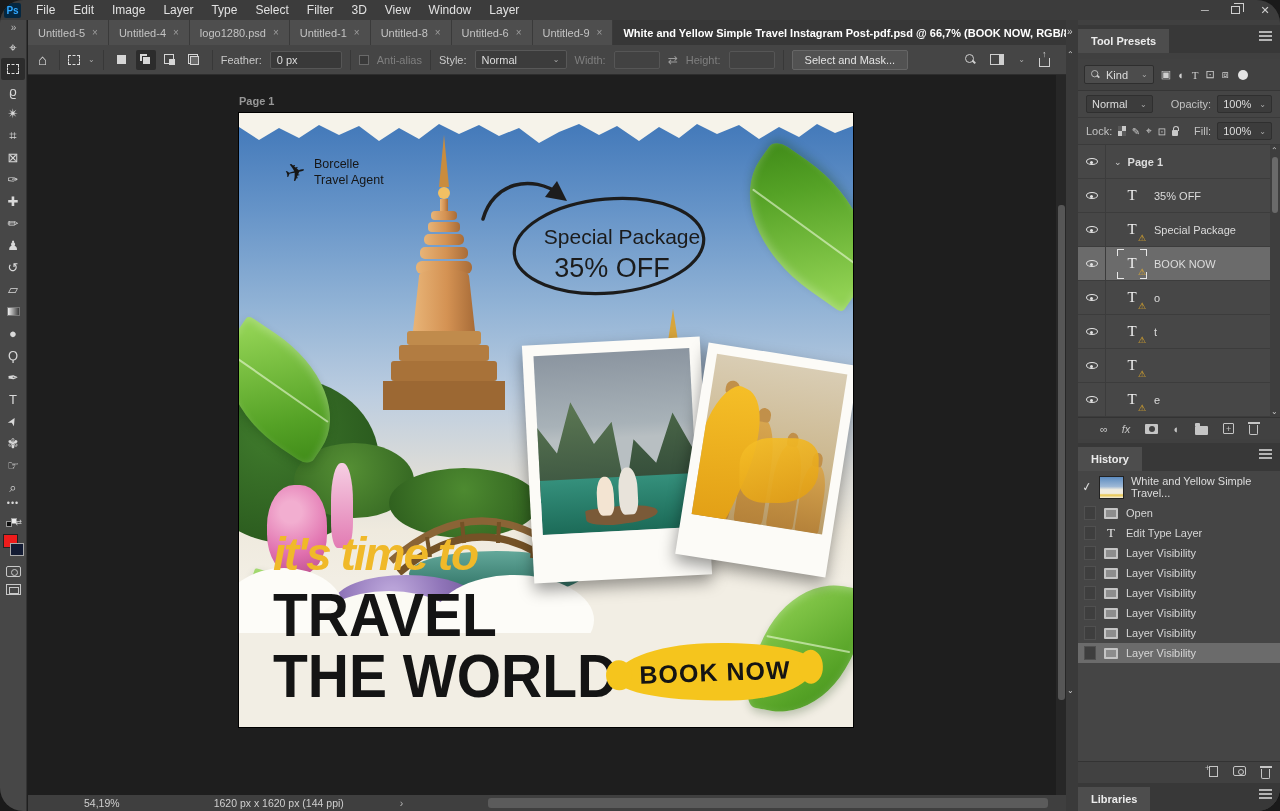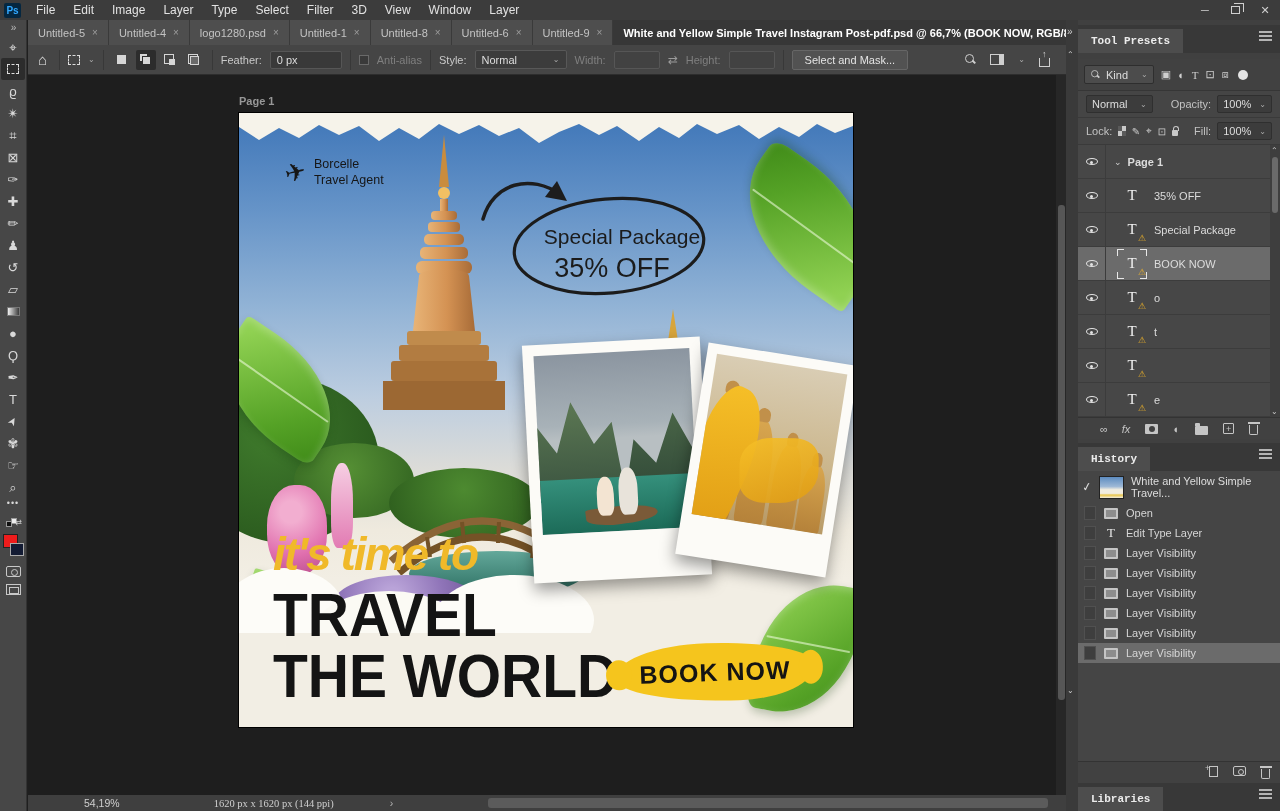--- a/index.html
+++ b/index.html
@@ -1,19 +1,19 @@
 <!DOCTYPE html>
 <html><head>
 <meta charset="utf-8">
 <style>
   * { margin:0; padding:0; box-sizing:border-box; }
   html,body { background:#1a1a1a; }
   body { font-family:"Liberation Sans", sans-serif; }
   #app { position:relative; width:1280px; height:811px; background:#1f1f1f; overflow:hidden;
-         font-family:"Liberation Sans", sans-serif; color:#ddd; }
+         font-family:"Liberation Sans", sans-serif; color:#ddd;border-radius:23px; }
 
   
   .menubar { position:absolute; left:0; top:0; width:1280px; height:20px; background:#3c3c3c;
              display:flex; align-items:center; z-index:30; }
   .ps-logo { width:17px; height:15px; margin:0 6px 0 4px; background:#052740; color:#31a8ff;
              font-size:10px; font-weight:bold; display:flex; align-items:center; justify-content:center;
              border-radius:2px; }
   .menu-item { padding:0 9px; font-size:12px; color:#e2e2e2; line-height:20px; cursor:default; }
   .win-controls { margin-left:auto; display:flex; align-items:center; height:20px; }
   .win-btn { width:30px; height:20px; display:flex; align-items:center; justify-content:center;
@@ -141,30 +141,30 @@
   .cta-blob::before { content:""; position:absolute; left:-9px; top:14px; width:26px; height:30px; background:#f5c51d; border-radius:50%; }
   .cta-blob::after { content:""; position:absolute; right:-8px; top:10px; width:24px; height:34px; background:#f5c51d; border-radius:50%; }
   .cta-text { font-size:25px; font-weight:bold; color:#141414; letter-spacing:1px; z-index:2; }
 
   
   .vscroll { position:absolute; left:1056px; top:75px; width:10px; height:720px; background:#272727; z-index:20; }
   .vthumb { position:absolute; left:1.5px; top:130px; width:7px; height:495px; background:#565656; border-radius:3px; }
   .statusbar { position:absolute; left:28px; top:795px; width:1038px; height:16px; background:#3f3f3f;
                display:flex; align-items:center; font-size:10.5px; color:#cfcfcf; z-index:20; }
   .status-zoom { padding:0 14px 0 56px; }
-  .status-dims { padding:0 10px 0 80px;font-family:Liberation Serif, serif; }
+  .status-dims { padding:0 10px 0 80px; }
   .status-chev { color:#b5b5b5; padding-left:46px; }
   .hthumb { position:absolute; left:460px; top:3px; width:560px; height:10px; background:#5b5b5b; border-radius:3px; }
 
   
   .dockstrip { position:absolute; left:1066px; top:20px; width:12px; height:791px; background:#3a3a3a; z-index:22; }
   .dockstrip .dx { position:absolute; left:1px; color:#cfcfcf; font-size:10px; letter-spacing:-2px; }
   .dock { position:absolute; left:1078px; top:20px; width:202px; height:791px; background:#404040; z-index:22; }
   .panel-header { position:relative; height:28px; background:#383838; display:flex; align-items:flex-end; }
-  .panel-tab { background:#4d4d4d; color:#ececec; font-size:11px; font-weight:bold; padding:6px 13px 6px;font-family:Liberation Mono, monospace; }
+  .panel-tab { background:#4d4d4d; color:#ececec; font-size:11px; font-weight:bold; padding:6px 13px 6px; }
   .ham { position:absolute; right:8px; top:10px; width:13px; height:2px; background:#b5b5b5;
          box-shadow:0 4px 0 #b5b5b5, 0 -4px 0 #b5b5b5; }
   .panel-body { background:#454545; }
 
   .filter-row { display:flex; align-items:center; gap:7px; padding:6px 6px; background:#414141; border-bottom:1px solid #363636; }
   .kind-box { display:flex; align-items:center; gap:5px; background:#4c4c4c; border:1px solid #2e2e2e;
               border-radius:2px; height:19px; padding:0 5px; font-size:11px; color:#ddd; }
   .kind-box .opt-chev { margin-left:8px; }
   .f-ico { color:#cfcfcf; font-size:11px; }
   .f-toggle { width:10px; height:10px; border-radius:50%; background:#e4e4e4; margin-left:2px; }

